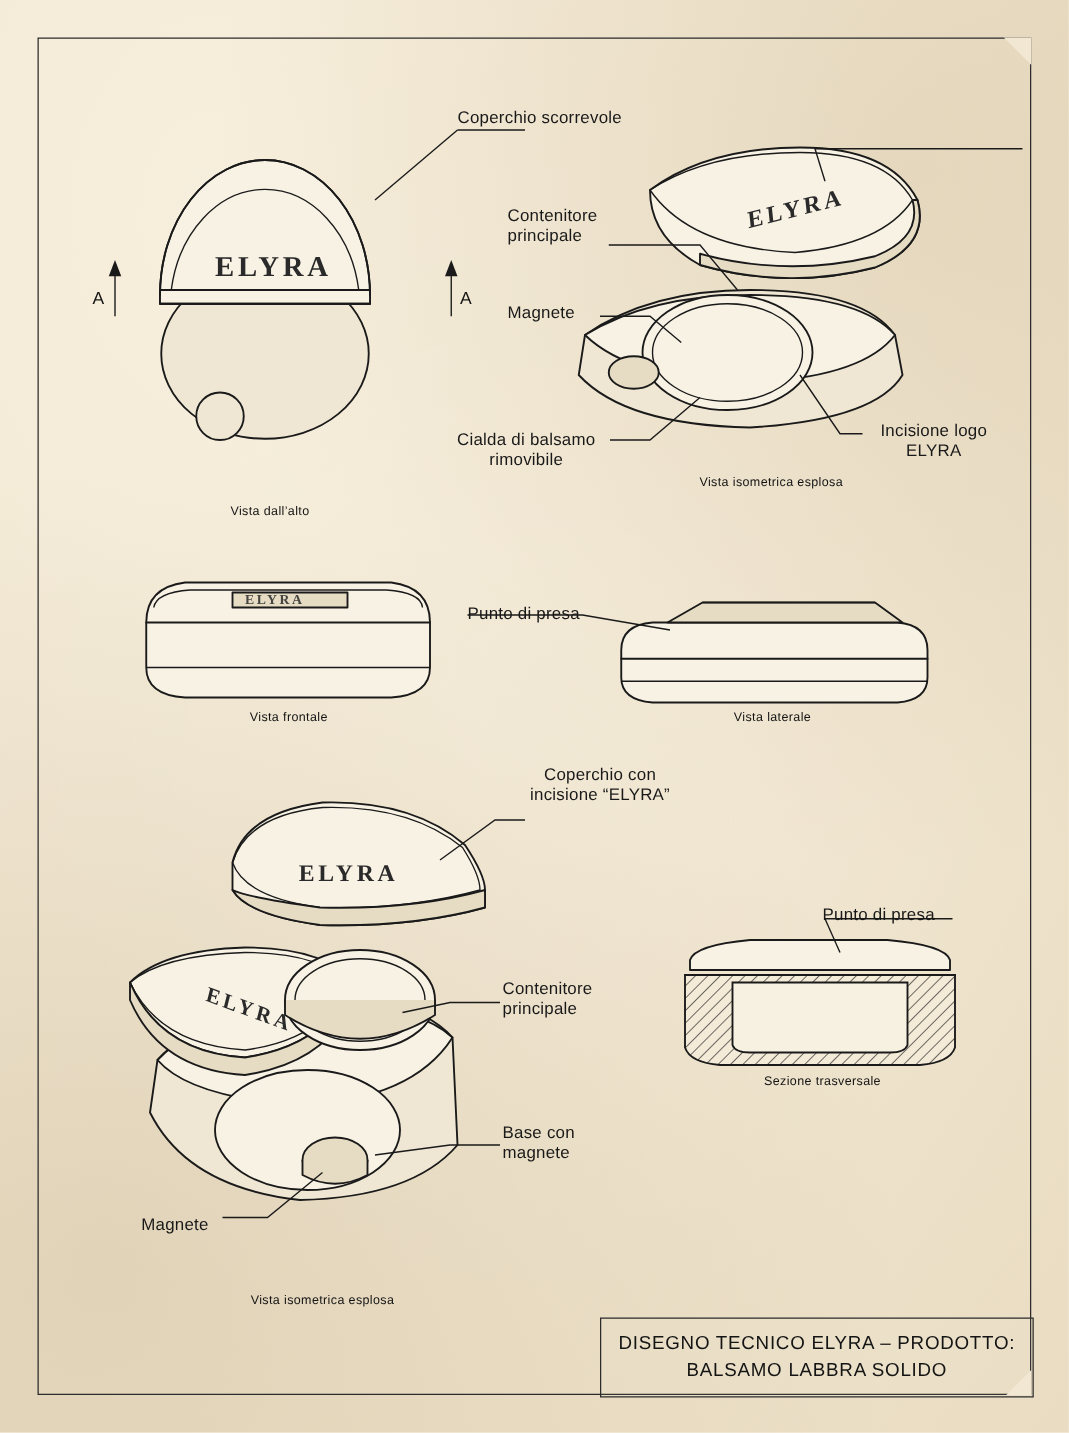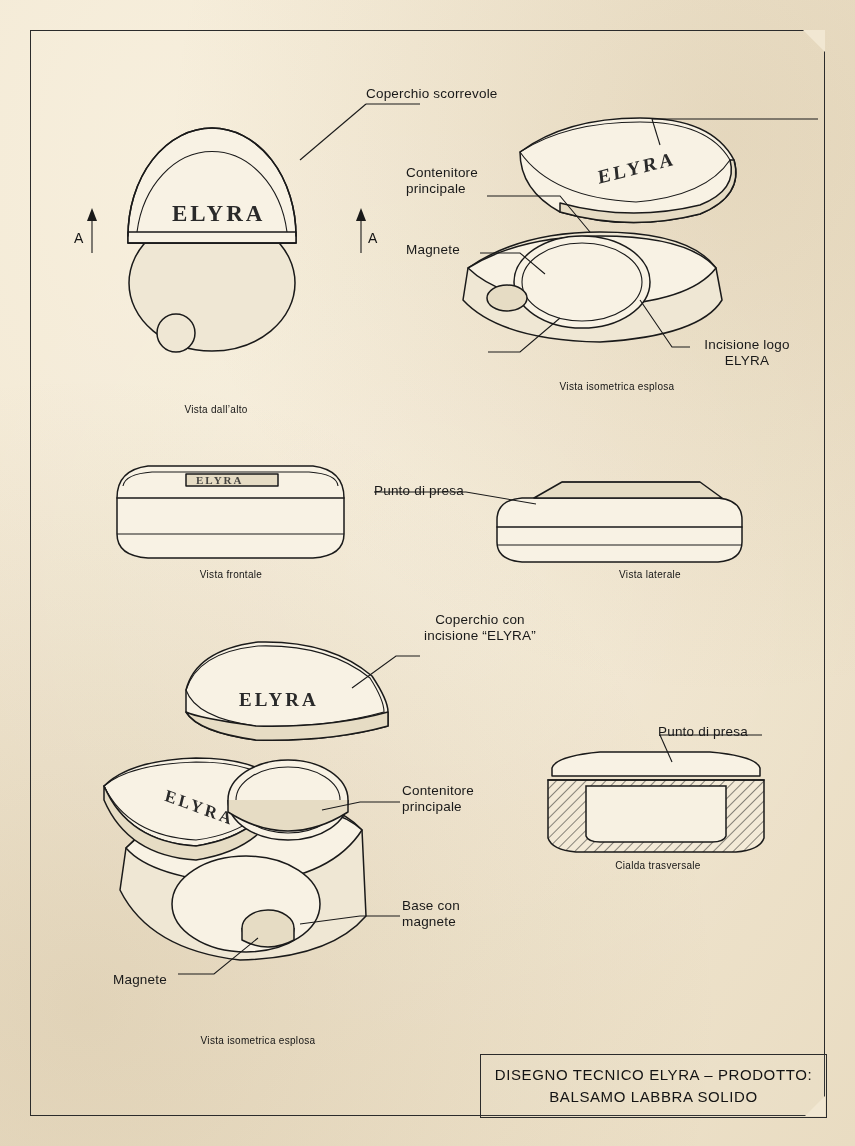--- a/index.html
+++ b/index.html
@@ -230,20 +230,22 @@
   <div class="section-letter" style="left:368px;top:230px;">A</div>
 
   <div class="lbl" style="left:366px;top:86px;">Coperchio scorrevole</div>
 
 
   <div class="lbl" style="left:406px;top:165px;">Contenitore
 principale</div>
 
   <div class="lbl" style="left:406px;top:242px;">Magnete</div>
 
+  <div class="lbl c" style="left:345px;top:344px;width:152px;">Cialda di balsamo
+rimovibile</div>
 
   <div class="lbl c" style="left:688px;top:337px;width:118px;">Incisione logo
 ELYRA</div>
 
   <div class="lbl" style="left:374px;top:483px;">Punto di presa</div>
 
   <div class="lbl c" style="left:410px;top:612px;width:140px;">Coperchio con
 incisione “ELYRA”</div>
 
   <div class="lbl" style="left:402px;top:783px;">Contenitore
@@ -252,21 +254,21 @@
   <div class="lbl" style="left:402px;top:898px;">Base con
 magnete</div>
 
   <div class="lbl" style="left:113px;top:972px;">Magnete</div>
 
   <div class="lbl" style="left:658px;top:724px;">Punto di presa</div>
 
   <div class="viewname" style="left:122px;top:404px;width:188px;text-align:center;">Vista dall’alto</div>
   <div class="viewname" style="left:503px;top:381px;width:228px;">Vista isometrica esplosa</div>
   <div class="viewname" style="left:138px;top:569px;width:186px;">Vista frontale</div>
-  <div class="viewname" style="left:556px;top:569px;width:188px;">Vista laterale</div>
+  <div class="viewname" style="left:524px;top:569px;width:188px;">Vista laterale</div>
   <div class="viewname" style="left:144px;top:1035px;width:228px;">Vista isometrica esplosa</div>
-  <div class="viewname" style="left:544px;top:860px;width:228px;">Cialda trasversale</div>
+  <div class="viewname" style="left:544px;top:860px;width:228px;">Sezione trasversale</div>
 
   <div class="titleblock">DISEGNO TECNICO ELYRA – PRODOTTO:
 BALSAMO LABBRA SOLIDO</div>
   <div class="tb-corner"></div>
 
 </div>
 
 </body></html>

